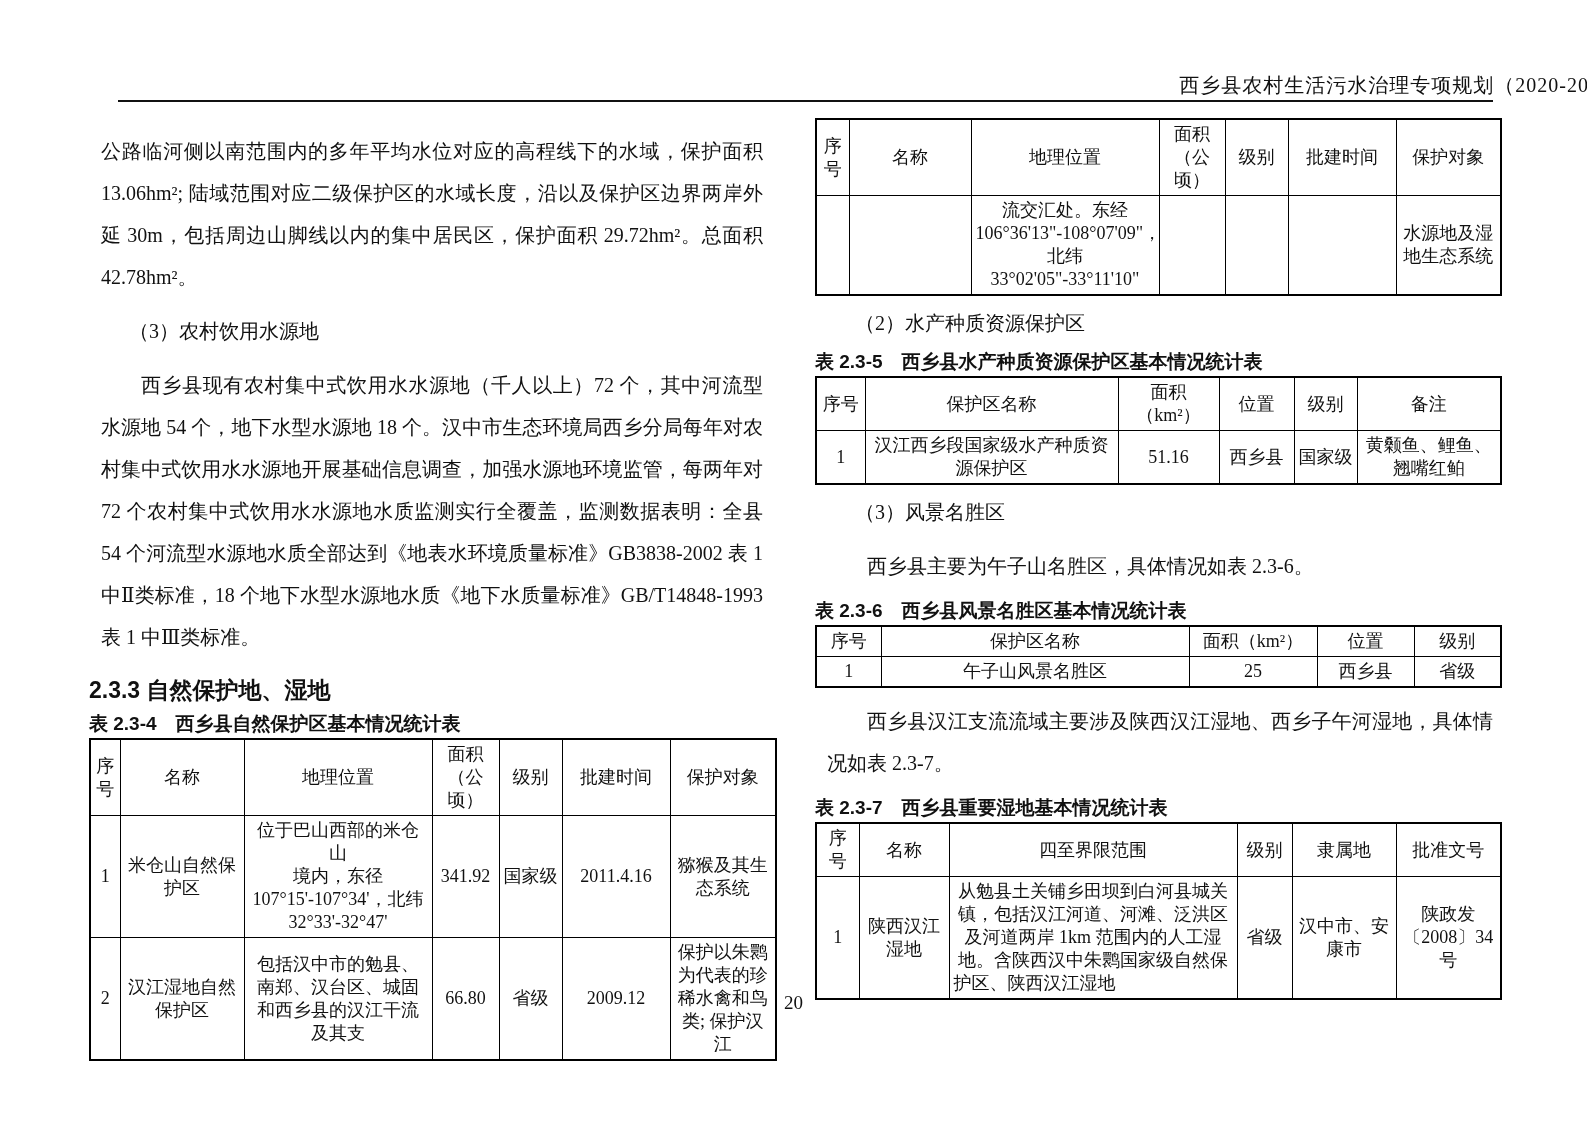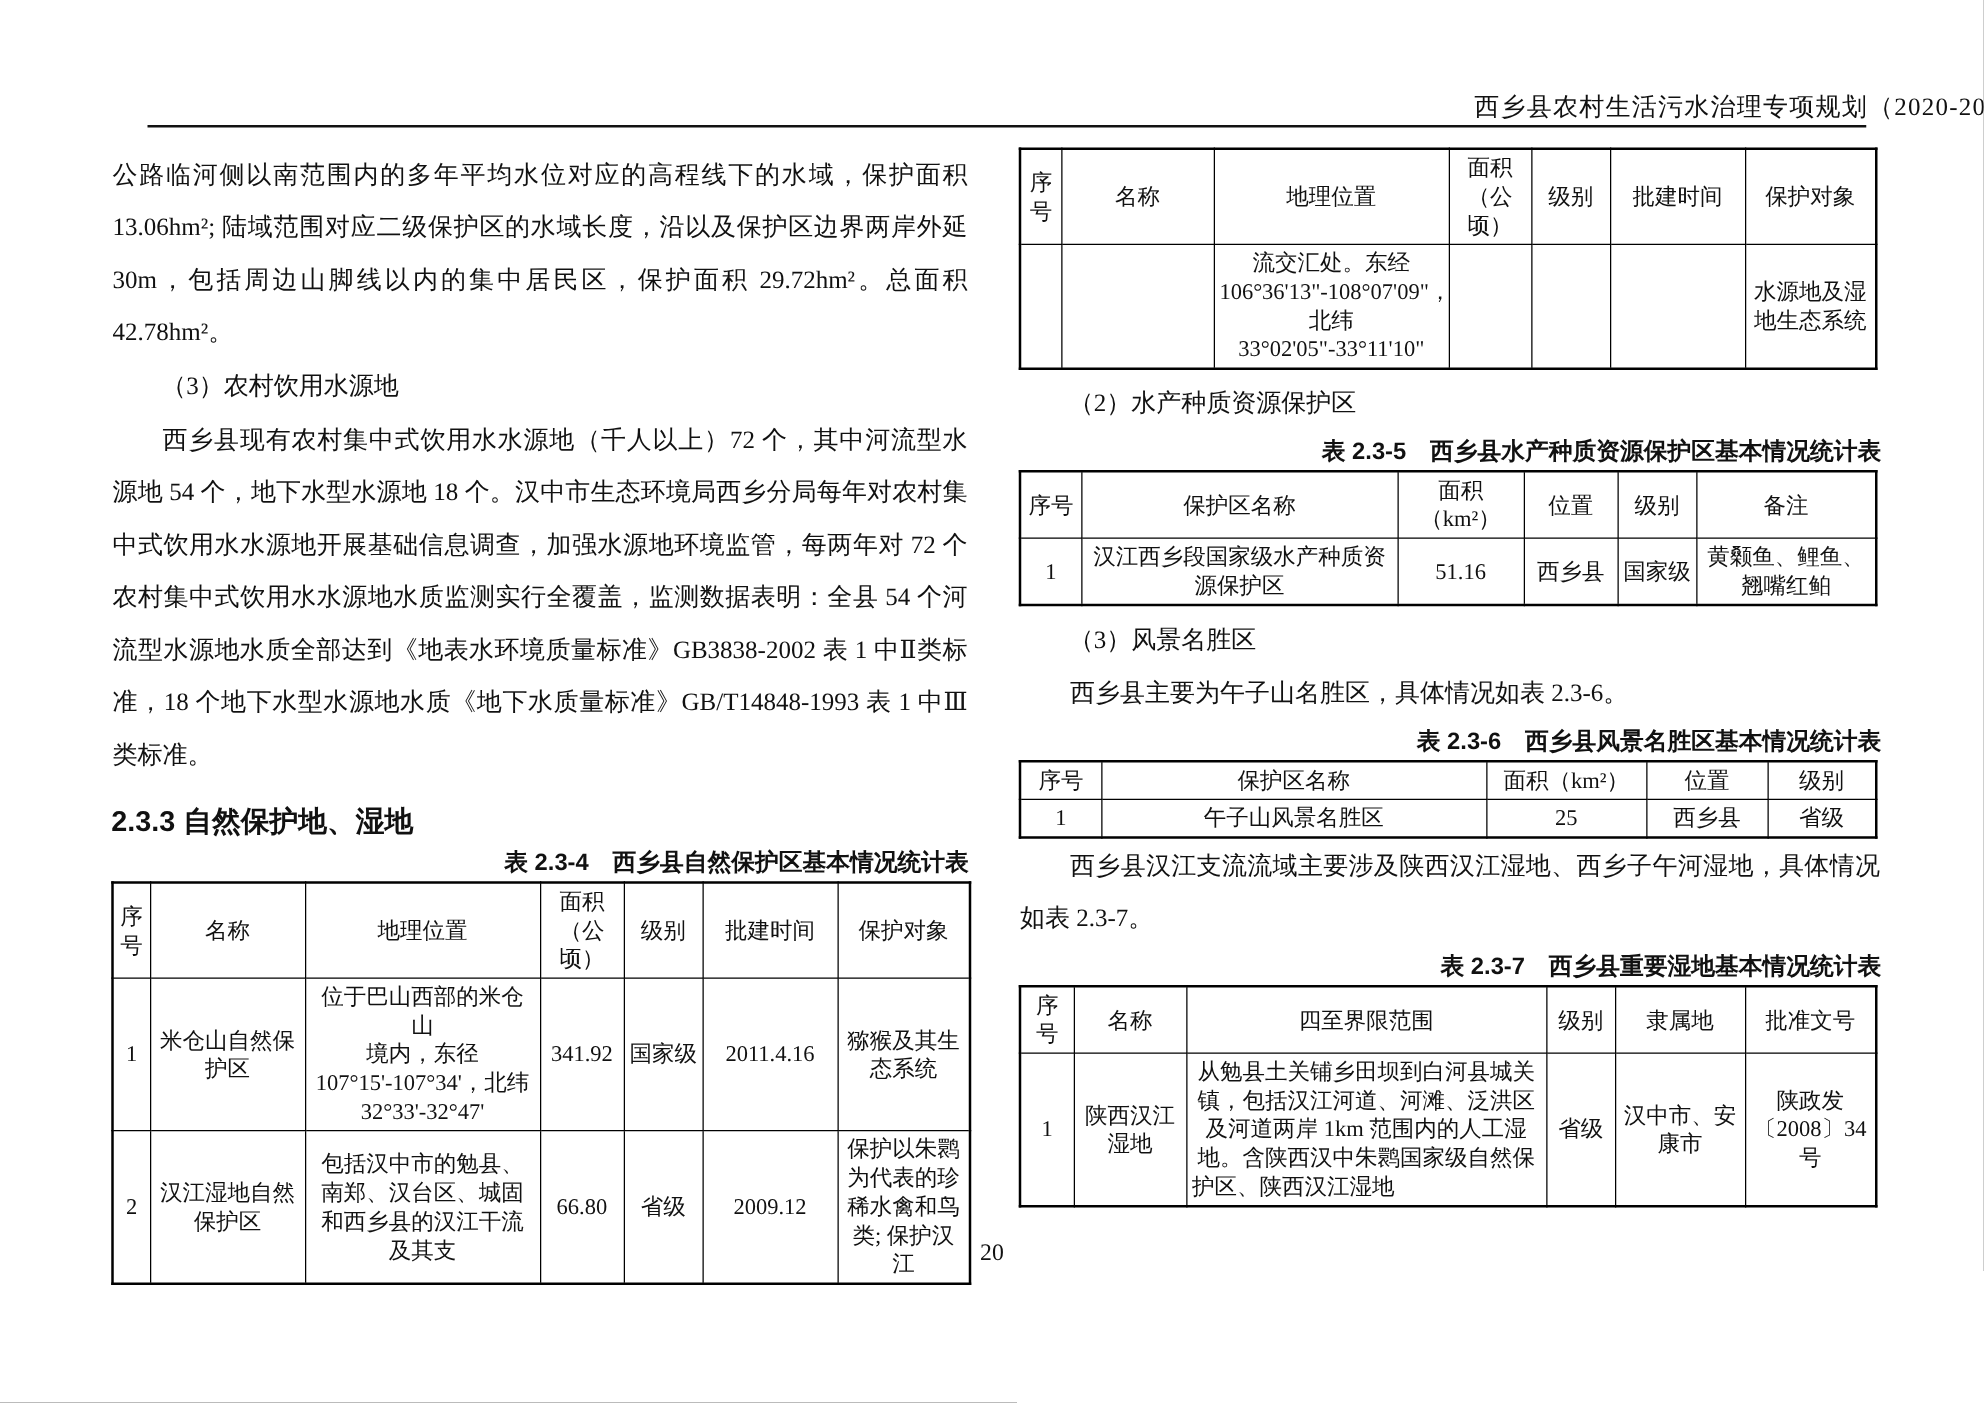--- a/index.html
+++ b/index.html
@@ -11,27 +11,27 @@
   
   .doc-header{position:absolute;top:72px;left:0;width:100%;text-align:right;
     font-size:20px;letter-spacing:1px;margin-left:45px;}
   .header-rule{position:absolute;top:100px;left:118px;width:1375px;height:0;
     border-top:2.5px solid #111;}
   
   .col{position:absolute;top:118px;}
   .col-left{left:89px;width:686px;}
   .col-right{left:815px;width:690px;}
   
-  .para{font-size:20px;line-height:42px;text-align:justify;margin:1px;}
+  .para{font-size:20px;line-height:42px;text-align:justify;margin:12px;}
   .indent{text-indent:2em;}
   .sec-item{font-size:20px;line-height:42px;text-indent:2em;margin:0;}
   .h233{font-family:"Liberation Sans","DejaVu Sans",sans-serif;font-weight:bold;
     font-size:23px;line-height:32px;margin:16px 0 0 0;}
   .tbl-caption{font-family:"Liberation Sans","DejaVu Sans",sans-serif;font-weight:bold;
-    font-size:19px;line-height:24px;text-align:right;margin:6px 0 2px 0;}
+    font-size:19px;line-height:24px;text-align:left;margin:6px 0 2px 0;}
   
   table.doc{border-collapse:collapse;table-layout:fixed;border:2.5px solid #000;margin:0;}
   table.doc th,table.doc td{
     border:1.5px solid #000;font-weight:normal;font-size:18px;line-height:23px;
     text-align:center;vertical-align:middle;padding:3px 4px;overflow:hidden;
     font-family:"Liberation Serif","DejaVu Serif",serif;
   }
   table.doc th{white-space:pre-line;}
   .pre{white-space:pre-line;}
   .cell-left{text-align:justify;text-align-last:left;}

